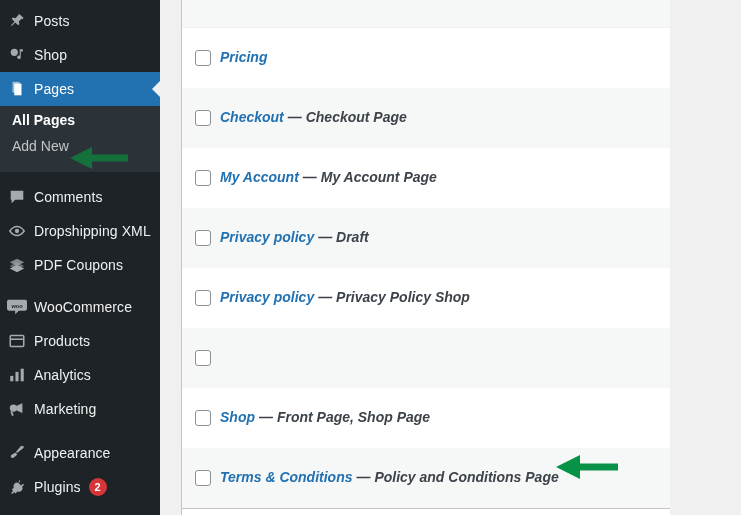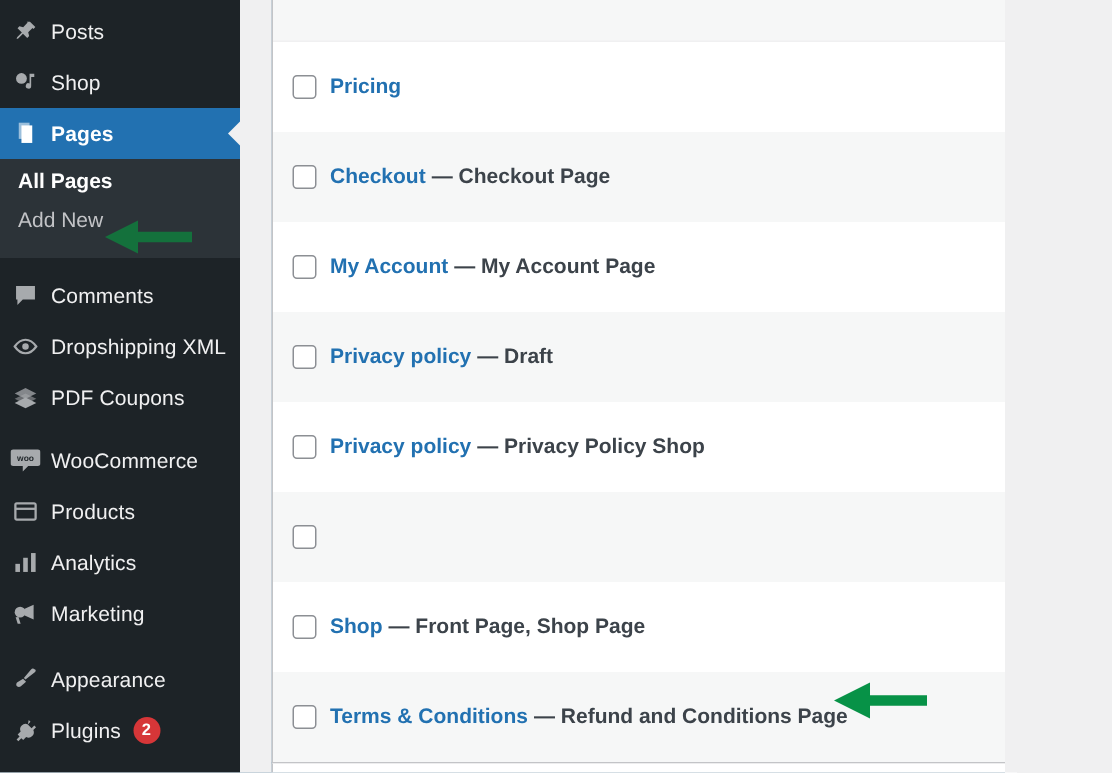--- a/index.html
+++ b/index.html
@@ -13,21 +13,21 @@
     background: #f0f0f1;
     font-family: "Liberation Sans", "DejaVu Sans", sans-serif;
     font-size: 13px;
     -webkit-font-smoothing: antialiased;
   }
   .screen {
     position: relative;
     width: 670px;
     height: 515px;
     display: flex;
-    background: #0c4a6e;
+    background: #a21caf;
   }
 
   
   .adminmenu {
     position: relative;
     width: 160px;
     min-width: 160px;
     height: 515px;
     background: #1d2327;
     color: #f0f0f1;
@@ -52,21 +52,21 @@
     justify-content: center;
     color: #a7aaad;
   }
   .menu-item .mi-label {
     white-space: nowrap;
     letter-spacing: .1px;
   }
   .menu-item.current {
     background: #2271b1;
     color: #fff;
-    font-weight: 700;
+    font-weight: 400;
   }
   .menu-item.current .mi-icon { color: #fff; }
   .menu-item.current::after {
     content: "";
     position: absolute;
     right: 0;
     top: 50%;
     margin-top: -8px;
     border-style: solid;
     border-width: 8px 8px 8px 0;
@@ -111,20 +111,21 @@
     min-width: 21px;
     height: 515px;
     background: #f0f0f1;
   }
   .content {
     position: relative;
     flex: 1;
     height: 515px;
     background: #f0f0f1;
     overflow: hidden;
+    font-style: italic;
   }
   .pages-table {
     position: relative;
     width: 556px;
     background: #fff;
     border-left: 1px solid #c3c4c7;
     border-right: 1px solid #c3c4c7;
     box-sizing: border-box;
   }
   .row-strip-top {
@@ -407,21 +408,21 @@
         <div class="title-cell">
           <span class="row-title">Shop</span><span class="row-suffix">— Front Page, Shop Page</span>
         </div>
       </div>
 
       <div class="page-row alt">
         <div class="cb-cell">
           <div class="checkbox"></div>
         </div>
         <div class="title-cell">
-          <span class="row-title">Terms &amp; Conditions</span><span class="row-suffix">— Refund and Conditions Page</span>
+          <span class="row-title">Terms &amp; Conditions</span><span class="row-suffix">— Policy and Conditions Page</span>
         </div>
       </div>
 
     </div>
 
     <div class="table-bottom-border"></div>
     <div class="table-footer"></div>
 
   </div>
 

